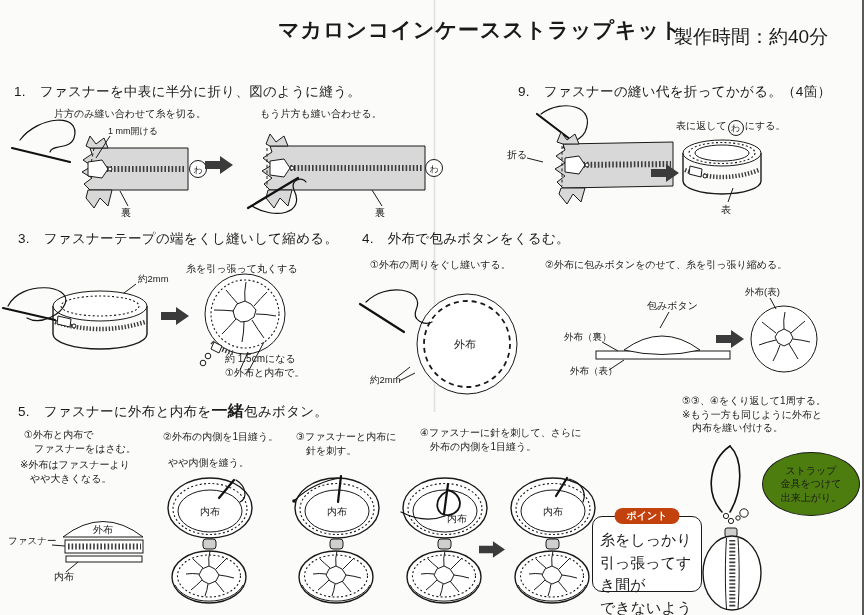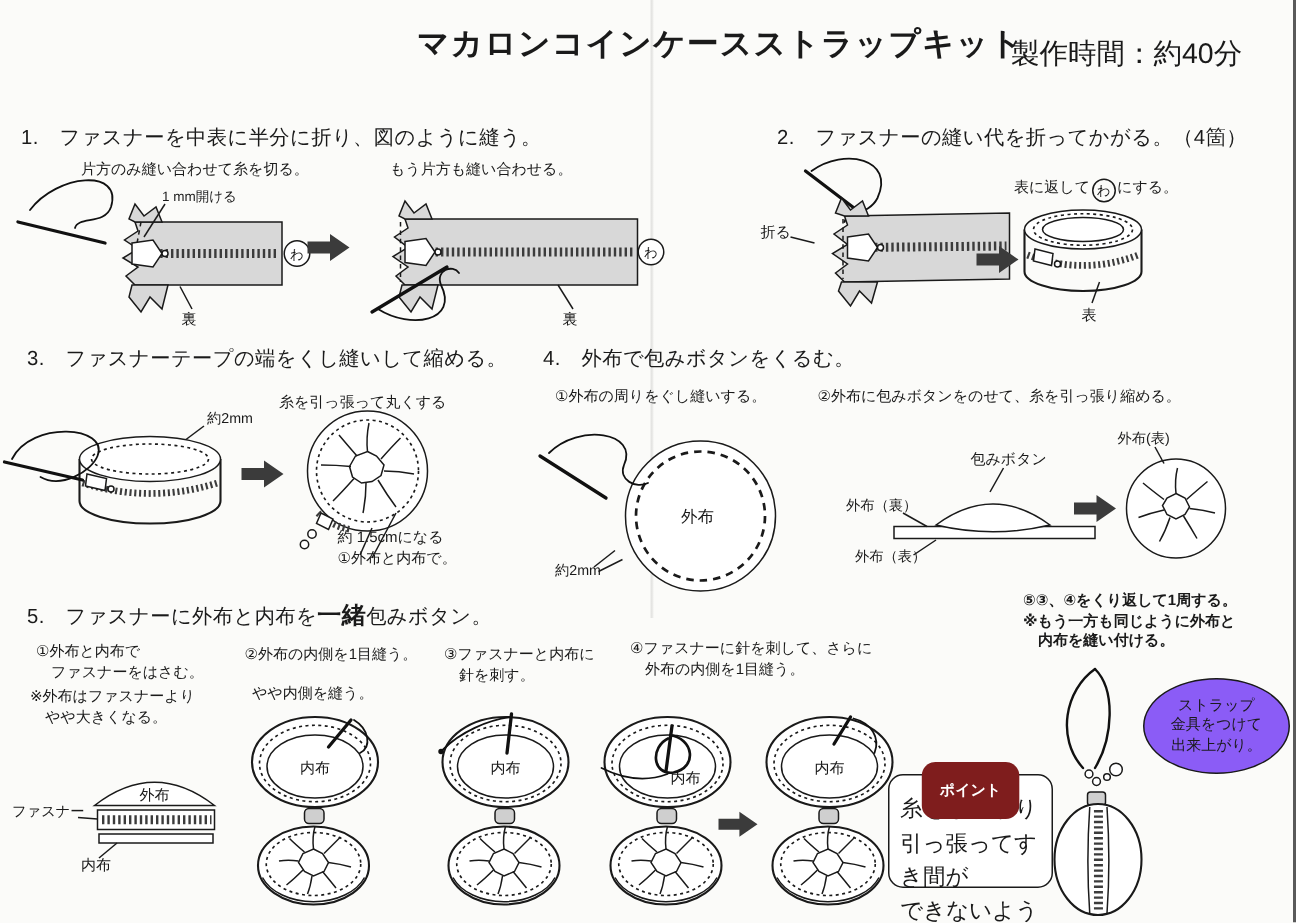--- a/index.html
+++ b/index.html
@@ -29,25 +29,25 @@
   .arr polygon{fill:#3b3b3b;}
   .crease{position:absolute;left:433px;top:0;width:3px;height:412px;
     background:linear-gradient(to right,rgba(0,0,0,0),rgba(0,0,0,.10),rgba(0,0,0,0));}
   .scan-edge{position:absolute;right:0;top:0;width:2px;height:615px;background:#5a5a5a;}
   .title{font-size:21px;font-weight:bold;letter-spacing:1px;}
   .time{font-size:19px;}
   .wa-circ{display:inline-block;width:14px;height:14px;border:1px solid #1a1a1a;border-radius:50%;
     font-size:9px;line-height:14px;text-align:center;vertical-align:-2px;margin:0 1px;}
   .pointbox{position:absolute;left:592px;top:516px;width:108px;height:74px;border:1.5px solid #1a1a1a;
     border-radius:10px;background:#fff;}
-  .pointbox .pill{position:absolute;top:-9px;left:50%;transform:translateX(-50%);background:#7f1d1d;
-    color:#fff;border-radius:9px;padding:12px 12px;font-size:10px;font-weight:bold;white-space:nowrap;}
+  .pointbox .pill{position:absolute;top:-9px;left:50%;transform:translateX(-50%);background:#c2410c;
+    color:#fff;border-radius:9px;padding:1px 12px;font-size:10px;font-weight:bold;white-space:nowrap;}
   .pointbox .body{padding:12px 7px 4px;font-size:15px;line-height:1.5;white-space:pre-line;}
   .bubble{position:absolute;left:762px;top:452px;width:96px;height:62px;border:1.5px solid #1a1a1a;
-    border-radius:50%;background:#8b5cf6;display:flex;align-items:center;justify-content:center;
+    border-radius:50%;background:#4d7c0f;display:flex;align-items:center;justify-content:center;
     text-align:center;font-size:10px;line-height:1.35;white-space:pre-line;}
   .s5bold{font-weight:bold;font-size:16px;}
 </style>
 </head>
 <body>
 
 <div class="crease"></div>
 <div class="scan-edge"></div>
 
 <div class="t title" style="left:278px;top:16px;">マカロンコインケースストラップキット</div>
@@ -88,21 +88,21 @@
   <circle class="white" cx="52" cy="50" r="2"></circle>
   <line class="sew" x1="27" y1="30" x2="27" y2="70"></line>
   <circle class="white" cx="194" cy="50" r="8.5"></circle>
   <text x="194" y="53.5" font-size="9" text-anchor="middle">わ</text>
   <line class="ln" x1="142" y1="88" x2="132" y2="72"></line>
   <text x="140" y="98" font-size="10" text-anchor="middle">裏</text>
   <path class="thread" d="M12,88 C34,102 66,96 54,72 C50,62 62,58 66,64"></path>
   <line class="needle" x1="8" y1="90" x2="58" y2="60"></line>
 </svg>
 
-<div class="t h" style="left:518px;top:83px;">2.　ファスナーの縫い代を折ってかがる。（4箇）</div>
+<div class="t h" style="left:518px;top:83px;">9.　ファスナーの縫い代を折ってかがる。（4箇）</div>
 
 <svg class="d" style="left:505px;top:106px;" width="175" height="108" viewBox="0 0 175 108">
   <path class="thread" d="M36,8 C58,-8 92,0 80,26 C74,38 60,34 58,42"></path>
   <line class="needle" x1="32" y1="8" x2="74" y2="40"></line>
   <text x="2" y="52" font-size="10">折る</text>
   <line class="ln" x1="22" y1="52" x2="38" y2="56"></line>
   <polygon class="tape" points="58,38 168,36 168,80 58,82 52,76 60,70 50,63 60,57 51,50 60,44"></polygon>
   <polygon class="tape" points="58,38 74,38 70,28 62,34 56,26 52,36"></polygon>
   <polygon class="tape" points="56,82 80,82 76,96 68,88 62,98 54,88"></polygon>
   <line class="teeth" x1="64" y1="59" x2="166" y2="58"></line>
@@ -208,21 +208,21 @@
   <path class="ln" d="M214,58 Q205,60 197,63"></path>
   <path class="ln" d="M214,51 Q206,45 200,40"></path>
   <text x="183" y="13" font-size="9.5">外布(表)</text>
   <line class="ln" x1="208" y1="16" x2="214" y2="27"></line>
 </svg>
 
 <svg class="arr d" style="left:716px;top:330px;" width="28" height="18" viewBox="0 0 28 18">
   <polygon points="0,5 15,5 15,0 28,9 15,18 15,13 0,13"></polygon>
 </svg>
 
-<div class="t sm pre" style="left:682px;top:394px;width:180px;font-weight:bold;">⑤③、④をくり返して1周する。
+<div class="t sm pre" style="left:682px;top:394px;width:180px;">⑤③、④をくり返して1周する。
 ※もう一方も同じように外布と
 　内布を縫い付ける。</div>
 
 <div class="t h" style="left:18px;top:400px;">
   <span>5.　ファスナーに外布と内布を</span><span class="s5bold">一緒</span><span>包みボタン。</span>
 </div>
 <div class="t cap pre" style="left:24px;top:428px;">①外布と内布で
 　ファスナーをはさむ。</div>
 <div class="t cap pre" style="left:20px;top:458px;">※外布はファスナーより
 　やや大きくなる。</div>

